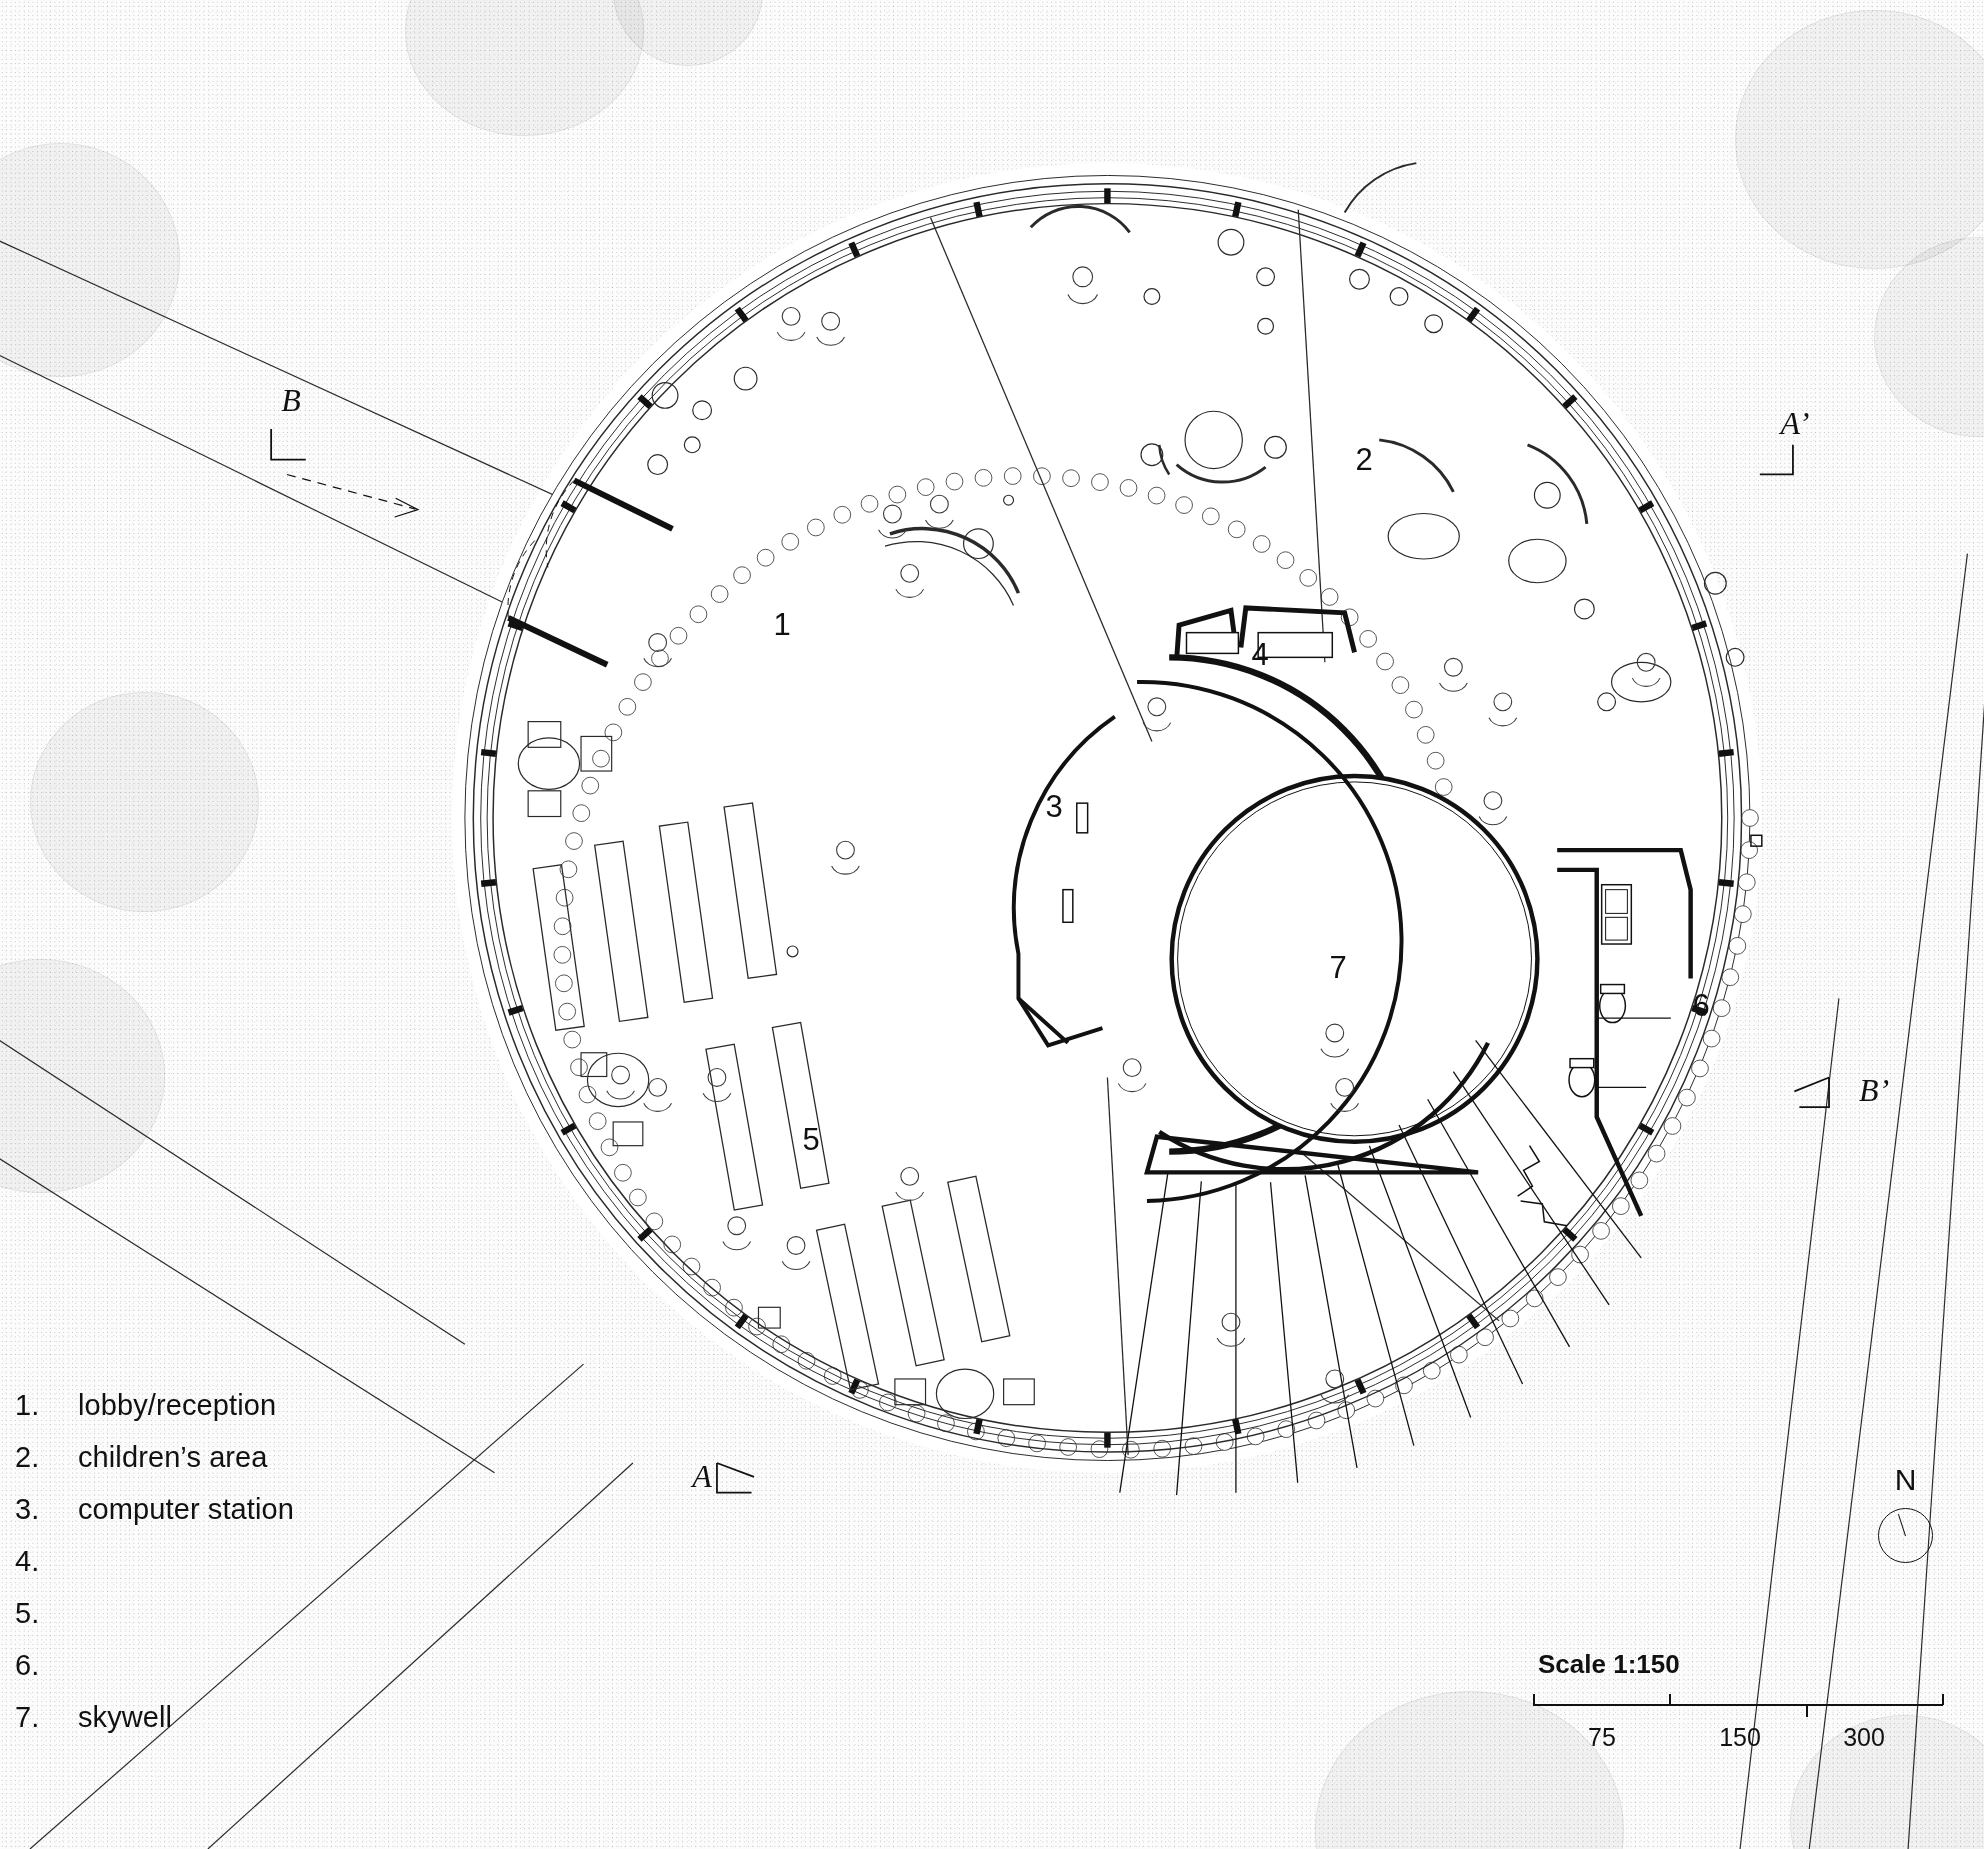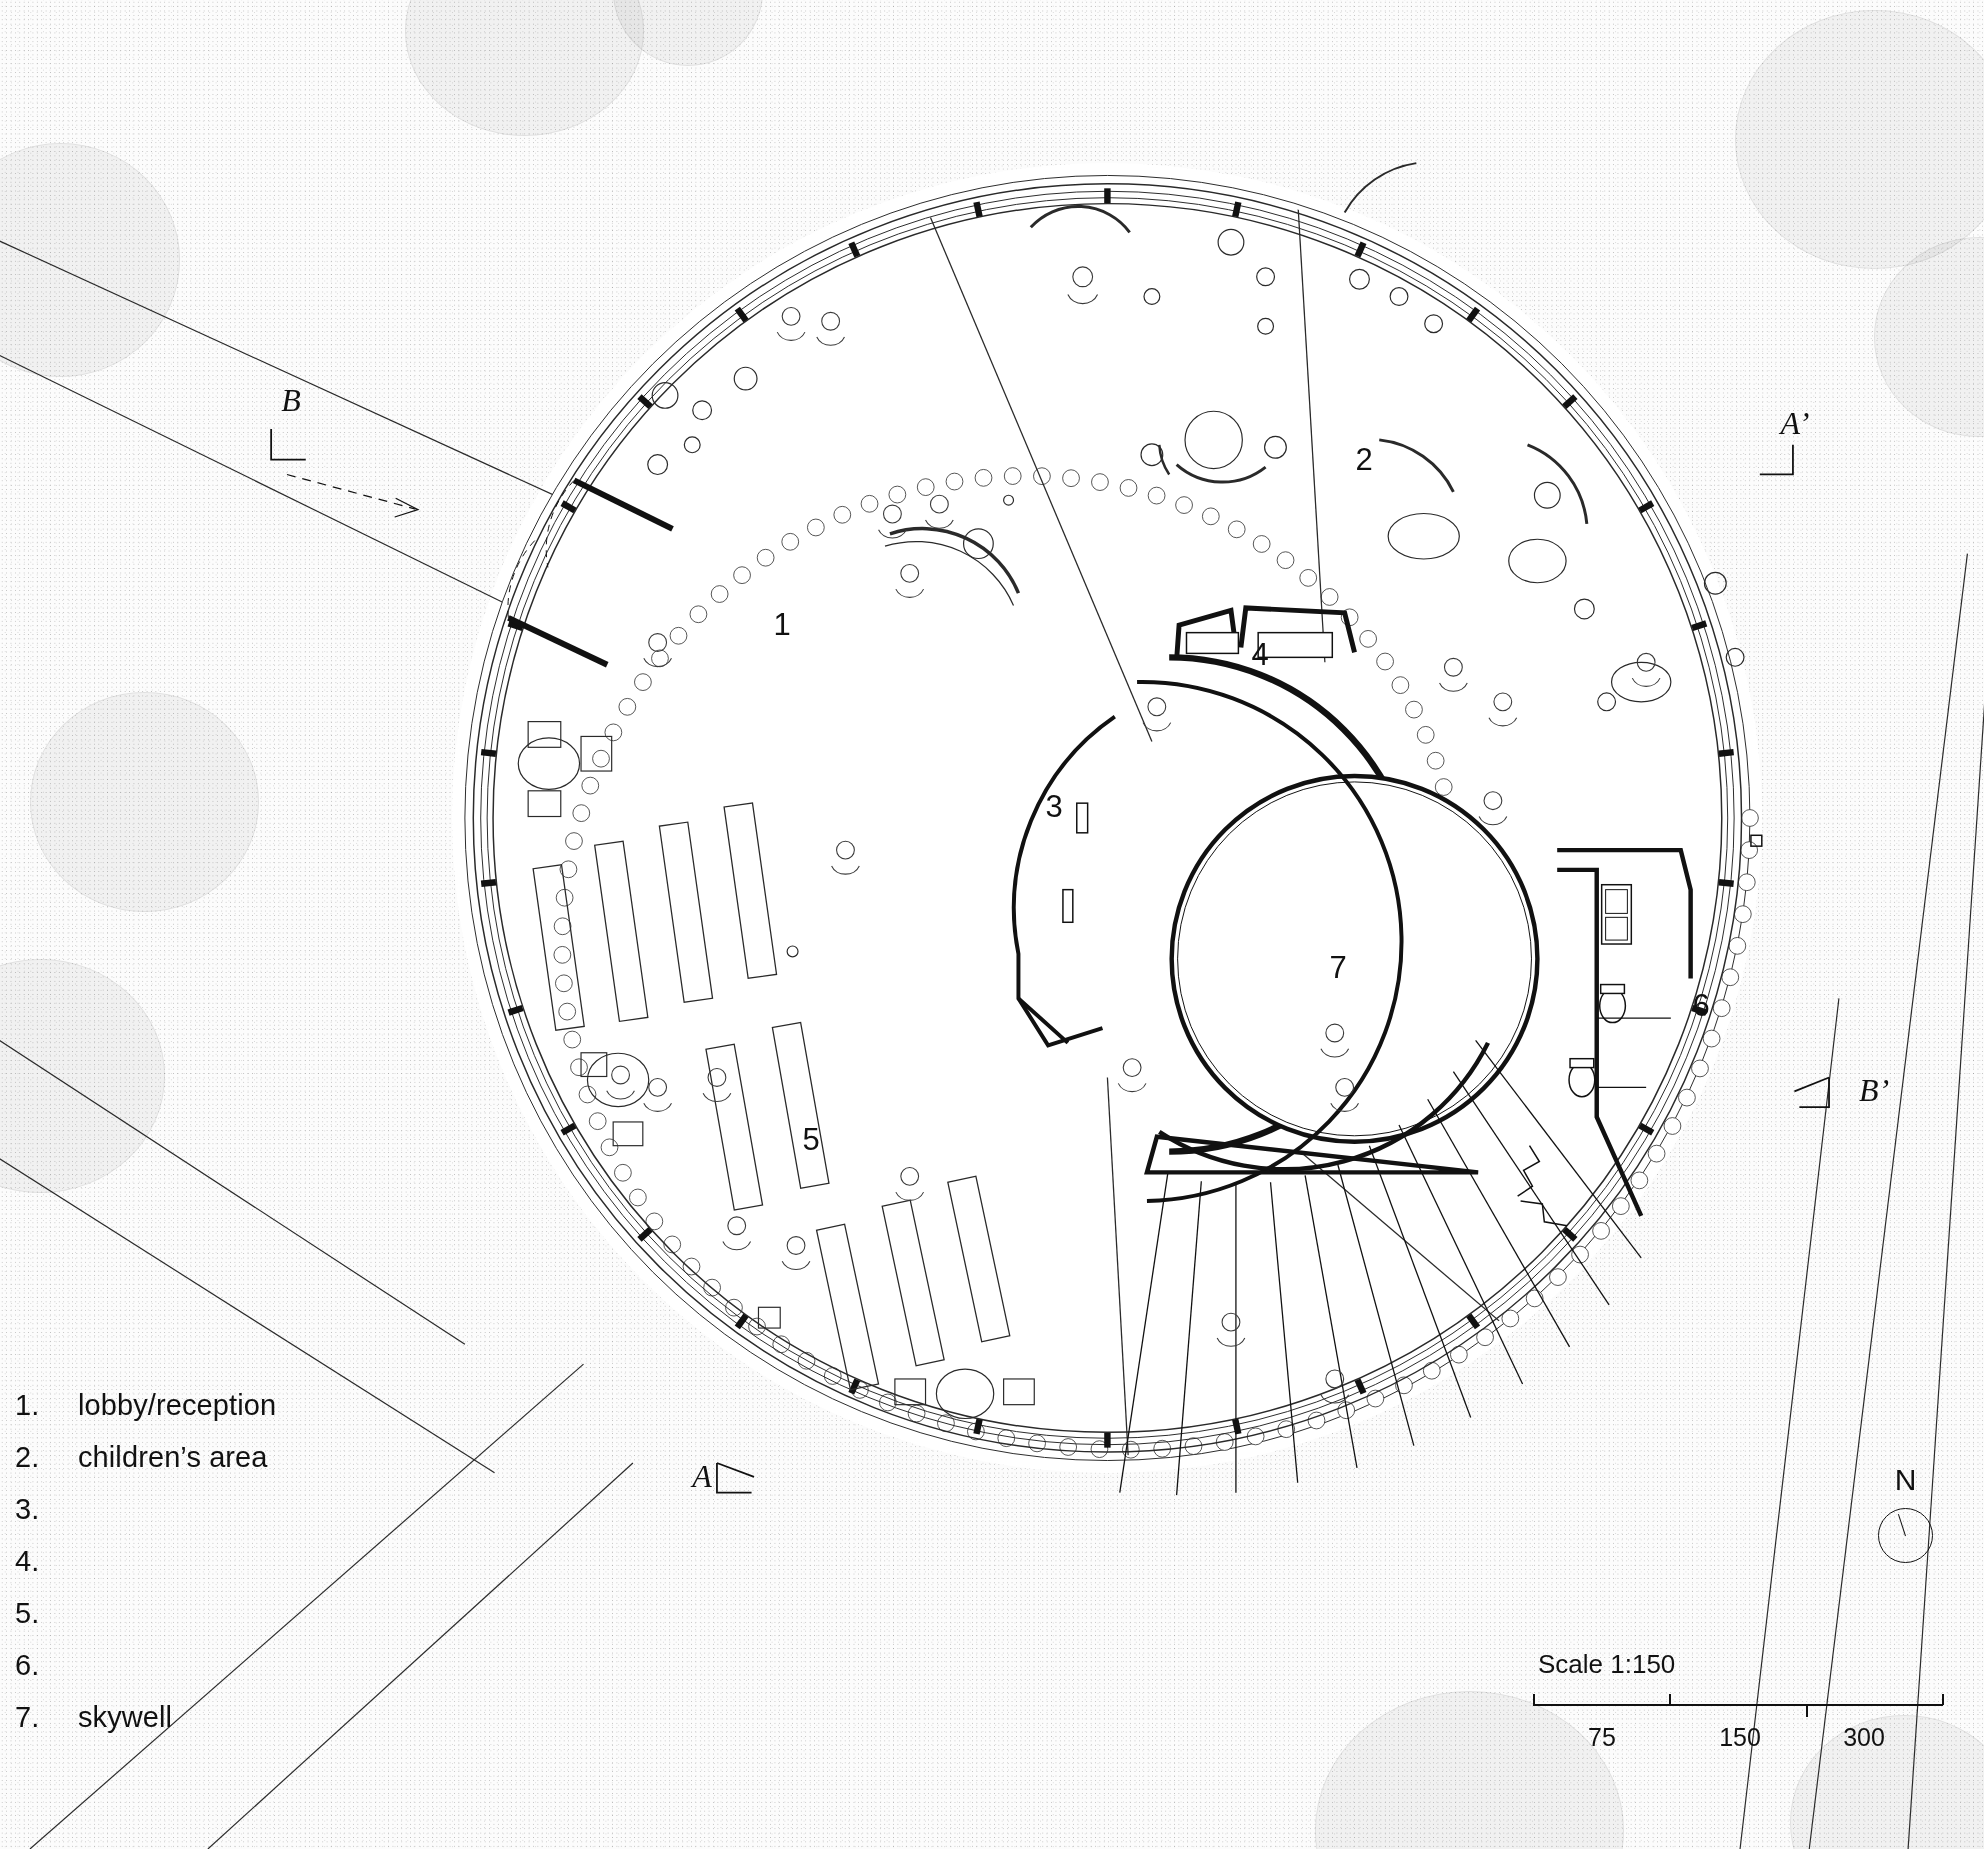--- a/index.html
+++ b/index.html
@@ -83,20 +83,21 @@
   #scalebar {
     position: absolute;
     left: 1533px;
     top: 1649px;
     width: 430px;
   }
   #scalebar .scale-title {
     font-size: 26px;
     color: #111;
     margin-left: 5px;
+    font-weight: bold;
   }
   .scale-graphic {
     position: relative;
     margin-top: 11px;
     height: 30px;
     width: 410px;
   }
   .scale-graphic .bar-line {
     position: absolute;
     left: 0;
@@ -710,20 +711,21 @@
     <div class="legend-row">
       <span class="legend-num">1.</span>
       <span class="legend-label">lobby/reception</span>
     </div>
     <div class="legend-row">
       <span class="legend-num">2.</span>
       <span class="legend-label">children’s area</span>
     </div>
     <div class="legend-row">
       <span class="legend-num">3.</span>
+      <span class="legend-label">computer station</span>
     </div>
     <div class="legend-row">
       <span class="legend-num">4.</span>
     </div>
     <div class="legend-row">
       <span class="legend-num">5.</span>
     </div>
     <div class="legend-row">
       <span class="legend-num">6.</span>
     </div>

